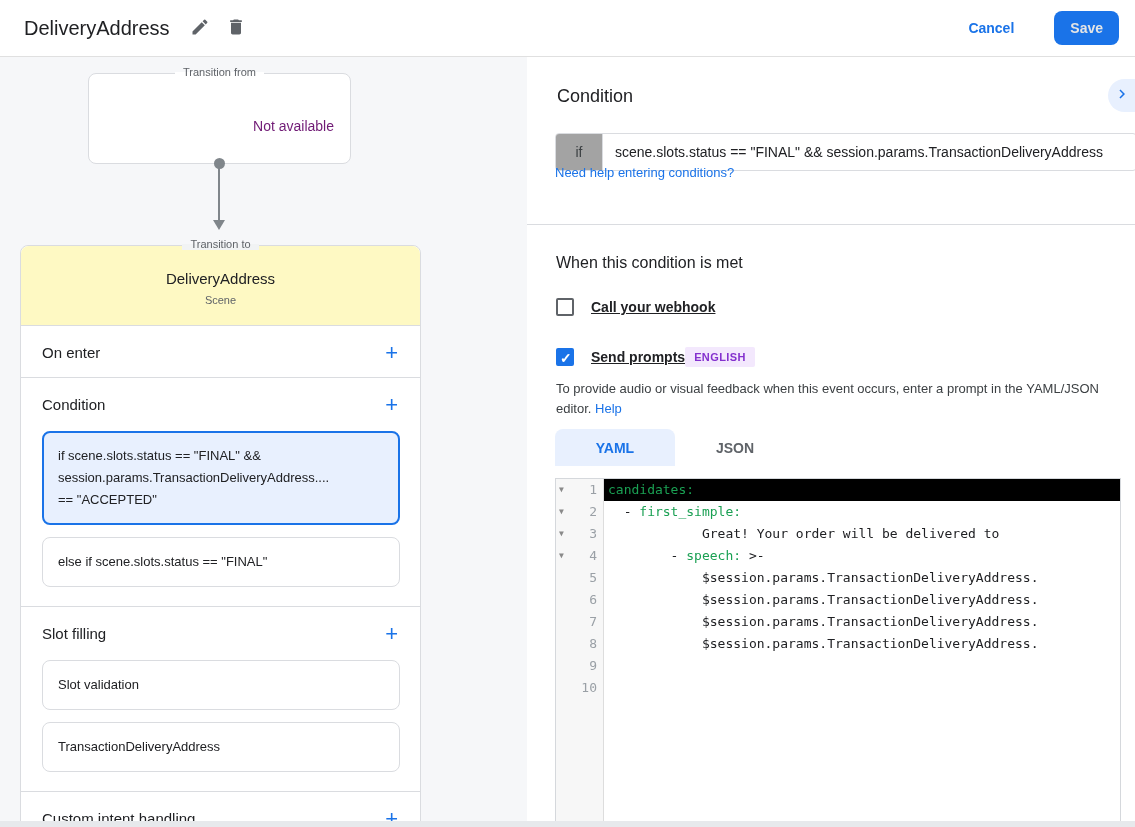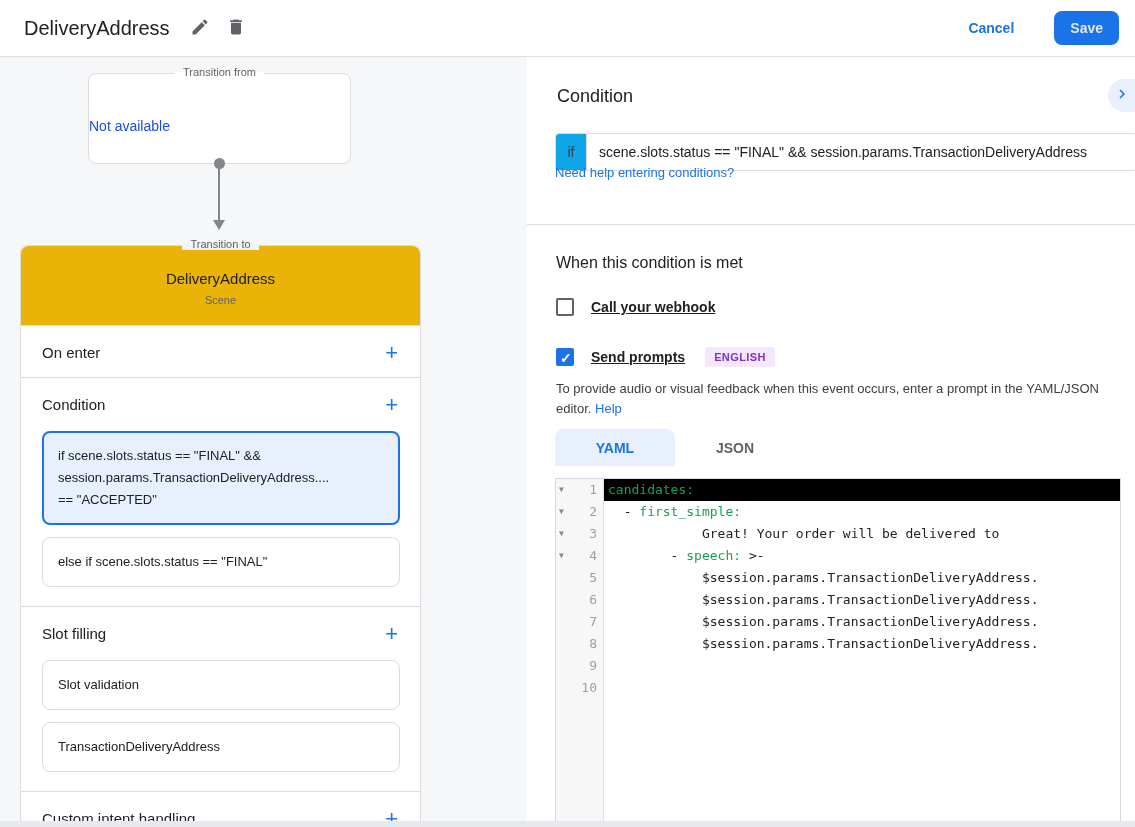--- a/index.html
+++ b/index.html
@@ -26,33 +26,33 @@
   .right-panel { position:absolute; left:527px; top:57px; width:608px; height:770px;
                  background:#fff; overflow:hidden; }
 
   
   .tfrom-box { position:absolute; left:88px; top:16px; width:263px; height:91px;
                background:#fff; border:1px solid #dadce0; border-radius:8px; }
   .legend { position:absolute; top:-8px; left:0; right:0; text-align:center; font-size:11px;
             color:#5f6368; pointer-events:none; }
   .legend span { padding:0 8px; }
   .tfrom-box .legend span { background:linear-gradient(#f6f7f9 50%, #ffffff 50%); }
-  .tfrom-content { position:absolute; left:0; right:0; top:44px; text-align:left;
-                   font-size:14px; color:#1d4ed8; }
+  .tfrom-content { position:absolute; left:0; right:16px; top:44px; text-align:right;
+                   font-size:14px; color:#701a75; }
   .connector-dot { position:absolute; left:214px; top:101px; width:11px; height:11px;
                    background:#80868b; border-radius:50%; }
   .connector-line { position:absolute; left:218px; top:107px; width:2px; height:58px; background:#80868b; }
   .connector-arrow { position:absolute; left:213px; top:163px; width:0; height:0;
                      border-left:6px solid transparent; border-right:6px solid transparent;
                      border-top:10px solid #80868b; }
 
   
   .scene-card { position:absolute; left:20px; top:188px; width:401px; height:700px;
                 background:#fff; border:1px solid #dadce0; border-radius:8px; }
-  .scene-card-header { position:relative; height:80px; background:#eab308;
+  .scene-card-header { position:relative; height:80px; background:#fef9c3;
                        border-bottom:1px solid #dadce0; border-radius:8px 8px 0 0; text-align:center; }
   .scene-card-header .legend span { background:linear-gradient(#f6f7f9 50%, #f1f3f4 50%); }
   .scene-title { padding-top:24px; font-size:15px; color:#202124; }
   .scene-subtitle { padding-top:7px; font-size:11px; color:#5f6368; }
   .card-section { border-bottom:1px solid #dadce0; }
   .section-head { display:flex; align-items:center; justify-content:space-between;
                   padding:18px 20px 16px 21px; }
   .section-label { font-size:15px; color:#202124; }
   .add-btn { color:#1a73e8; font-size:22px; font-weight:300; line-height:16px; background:none;
              border:none; cursor:pointer; padding:0 2px; }
@@ -64,41 +64,41 @@
 
   
   .cond-title { position:absolute; left:30px; top:29px; font-size:18px; color:#202124; }
   .chev-btn { position:absolute; right:0; top:22px; width:27px; height:33px; background:#e8f0fe;
               border:none; border-radius:17px 0 0 17px; cursor:pointer;
               display:flex; align-items:center; justify-content:flex-start; padding-left:5px; }
   .chev-btn svg { fill:#1a73e8; }
   .if-row { position:absolute; left:28px; right:-2px; top:76px; height:38px;
             border:1px solid #dadce0; border-radius:4px; display:flex; align-items:stretch;
             overflow:hidden; background:#fff; }
-  .if-prefix { width:31px; background:#0ea5e9; border-right:1px solid #dadce0; display:flex;
+  .if-prefix { width:47px; background:#a3a3a3; border-right:1px solid #dadce0; display:flex;
                align-items:center; justify-content:center; font-size:14px; color:#3c4043; }
   .if-input { flex:1; border:none; outline:none; font-family:"Liberation Sans",sans-serif;
               font-size:14px; color:#202124; padding:0 0 0 12px; white-space:nowrap;
               overflow:hidden; display:flex; align-items:center; }
   .help-link { position:absolute; left:28px; top:108px; font-size:13px; color:#1a73e8;
                text-decoration:none; cursor:pointer; }
   .panel-divider { position:absolute; left:0; right:0; top:167px; height:1px; background:#dadce0; }
 
   
   .when-title { position:absolute; left:29px; top:197px; font-size:16px; color:#202124; }
   .check-row { position:absolute; left:29px; display:flex; align-items:center; cursor:pointer; }
   .check-row.webhook { top:241px; }
   .check-row.prompts { top:290px; }
   .checkbox { width:18px; height:18px; border:2px solid #5f6368; border-radius:2px;
               margin-right:17px; background:#fff; position:relative; }
   .checkbox.checked { background:#1a73e8; border-color:#1a73e8; }
   .checkbox.checked::after { content:"✓"; position:absolute; left:2px; top:0px; color:#fff;
                              font-size:14px; font-weight:700; }
   .check-label { font-size:14px; font-weight:700; color:#202124;text-decoration:underline; }
-  .lang-badge { margin-left:20px; background:#f3e8fd; color:#8430ce; font-size:11px;
+  .lang-badge { background:#f3e8fd; color:#8430ce; font-size:11px;
                 font-weight:700; letter-spacing:0.4px; padding:4px 9px; border-radius:2px; }
   .prompt-desc { position:absolute; left:29px; top:322px; width:560px; font-size:13px;
                  color:#3c4043; line-height:20px; }
   .prompt-desc a { color:#1a73e8; text-decoration:none; cursor:pointer; }
 
   
   .tabs { position:absolute; left:28px; top:372px; display:flex; }
   .tab { width:120px; height:37px; display:flex; align-items:center; justify-content:center;
          font-size:14px; font-weight:700; color:#5f6368; cursor:pointer;
          border-radius:8px 8px 0 0; background:transparent; }

